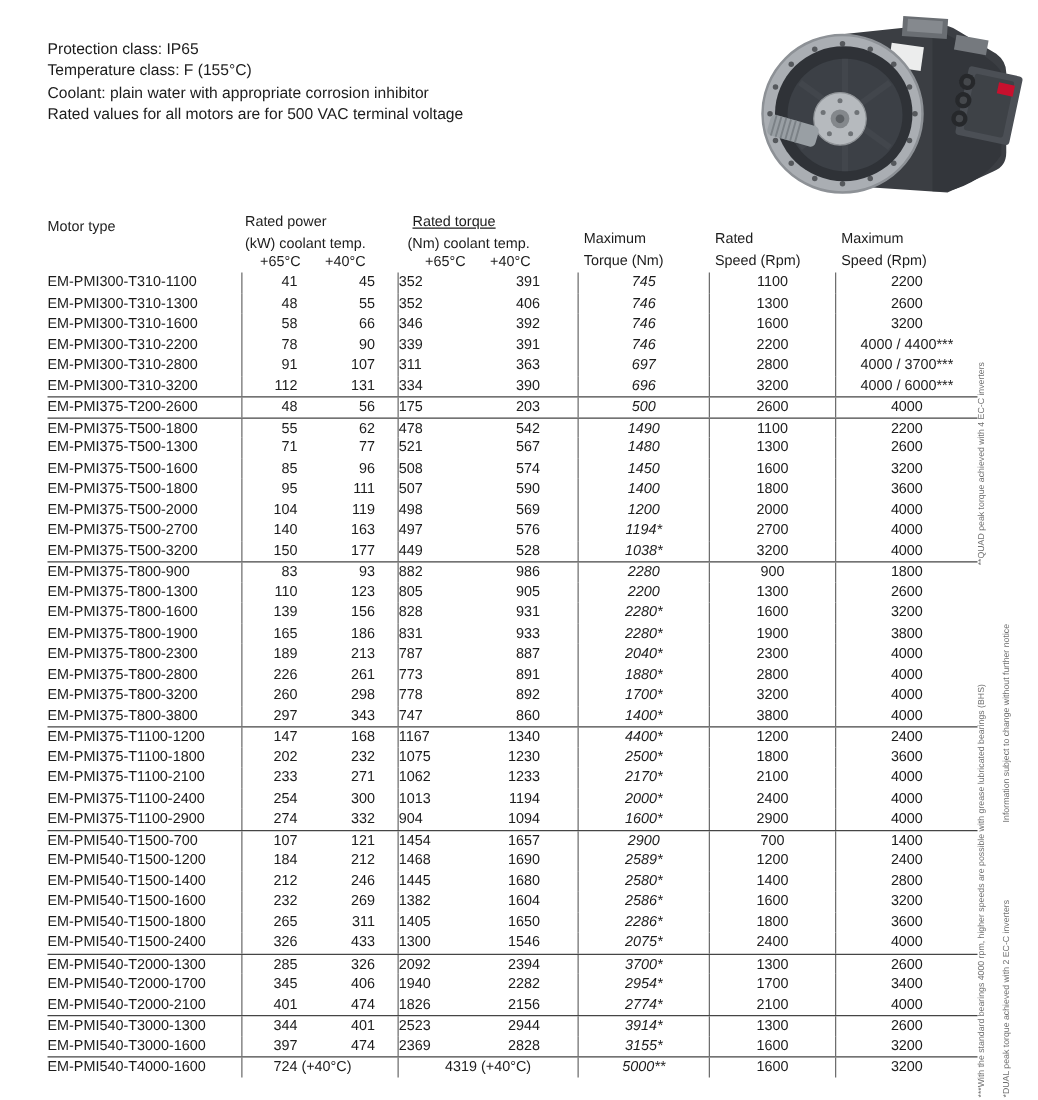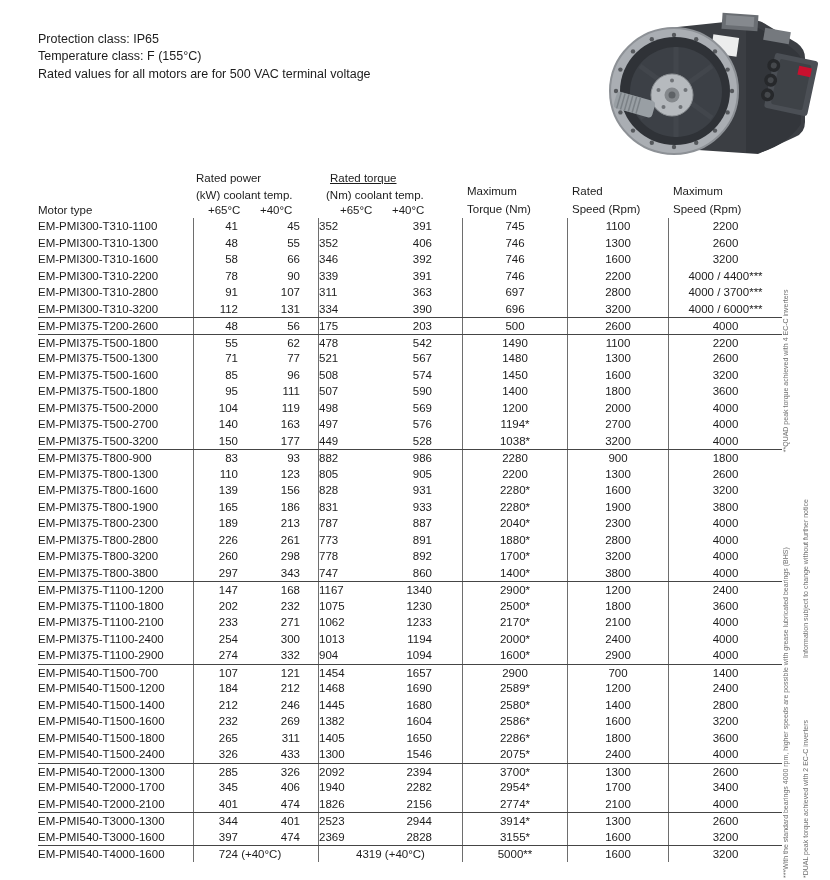--- a/index.html
+++ b/index.html
@@ -10,21 +10,21 @@
   .info{position:absolute;left:38px;top:31px;font-size:12.5px;line-height:17.3px;}
   .info div{white-space:nowrap;}
 
   
   .motor-photo{position:absolute;left:596px;top:6px;width:230px;height:162px;}
 
   
   .tablewrap{position:absolute;left:38px;top:172px;width:744px;}
   .thead{position:relative;height:46px;font-size:11.5px;}
   .thead span{position:absolute;white-space:nowrap;}
-  .h-motor{left:0;top:4px;margin-top:28px;}
+  .h-motor{left:0;top:4px;}
   .h-rp{left:158px;top:0;}
   .h-rp-sub{left:158px;top:16.5px;}
   .h-p65{left:170px;top:32px;}
   .h-p40{left:222px;top:32px;}
   .h-rt{left:292px;top:0;text-decoration:underline;}
   .h-rt-sub{left:288px;top:16.5px;}
   .h-t65{left:302px;top:32px;}
   .h-t40{left:354px;top:32px;}
   .h-max1{left:429px;top:13px;}
   .h-max1b{left:429px;top:30.5px;}
@@ -36,21 +36,21 @@
   .tr{display:grid;grid-template-columns:155px 50px 75px 62px 82px 105px 101px 114px;
       height:16.5px;box-sizing:border-box;font-size:11.5px;}
   .tr.sep{border-top:1.5px solid #454545;}
   .tbody .tr:last-child{border-bottom:1.5px solid #454545;margin-top:32px;}
   .td{line-height:16.3px;white-space:nowrap;box-sizing:border-box;overflow:hidden;}
   .c1{text-align:left;}
   .c2{border-left:1px solid #6e6e6e;text-align:right;padding-right:5px;}
   .c3{text-align:right;padding-right:18px;}
   .c4{border-left:1px solid #6e6e6e;padding-right:4px;}
   .c5{text-align:right;padding-right:30px;}
-  .c6{border-left:1px solid #6e6e6e;text-align:center;}
+  .c6{border-left:1px solid #6e6e6e;text-align:center;font-style:italic;}
   .c7{border-left:1px solid #6e6e6e;text-align:center;}
   .c8{border-left:1px solid #6e6e6e;text-align:center;}
   .cm-power{grid-column:2/4;border-left:1px solid #6e6e6e;text-align:center;padding-right:12px;}
   .cm-torque{grid-column:4/6;border-left:1px solid #6e6e6e;text-align:center;}
 
   
   .vnote{position:absolute;top:878px;transform-origin:0 0;transform:rotate(-90deg);
          white-space:nowrap;font-size:7px;color:#6f6f6f;}
   .vnote1{left:782px;}
   .vnote2{left:802px;}
@@ -58,20 +58,21 @@
   .vnote .gap2{display:inline-block;width:62px;}
 </style>
 </head>
 <body>
 
 <div class="page">
 
   <div class="info">
     <div>Protection class: IP65</div>
     <div>Temperature class: F (155°C)</div>
+    <div>Coolant: plain water with appropriate corrosion inhibitor</div>
     <div>Rated values for all motors are for 500 VAC terminal voltage</div>
   </div>
 
   <svg class="motor-photo" viewBox="0 0 230 162">
 
     <path d="M72 22 L148 14 Q163 13 171 19 L201 37 Q209 43 209 52 L209 116 Q209 127 199 131 L162 148 L72 142 Z" fill="#3b3e43"></path>
     <path d="M150 16 Q200 40 205 52 L205 118 Q190 140 162 147 L150 147 Z" fill="#33363b"></path>
 
     <rect x="126" y="8" width="36" height="16" fill="#6a6e73" transform="rotate(4 144 16)"></rect>
     <rect x="130" y="10" width="28" height="10" fill="#85898e" transform="rotate(4 144 15)"></rect>
@@ -371,21 +372,21 @@
           <div class="td c6">1400*</div>
           <div class="td c7">3800</div>
           <div class="td c8">4000</div>
         </div>
         <div class="tr sep">
           <div class="td c1">EM-PMI375-T1100-1200</div>
           <div class="td c2">147</div>
           <div class="td c3">168</div>
           <div class="td c4">1167</div>
           <div class="td c5">1340</div>
-          <div class="td c6">2900*</div>
+          <div class="td c6">4400*</div>
           <div class="td c7">1200</div>
           <div class="td c8">2400</div>
         </div>
         <div class="tr">
           <div class="td c1">EM-PMI375-T1100-1800</div>
           <div class="td c2">202</div>
           <div class="td c3">232</div>
           <div class="td c4">1075</div>
           <div class="td c5">1230</div>
           <div class="td c6">2500*</div>

